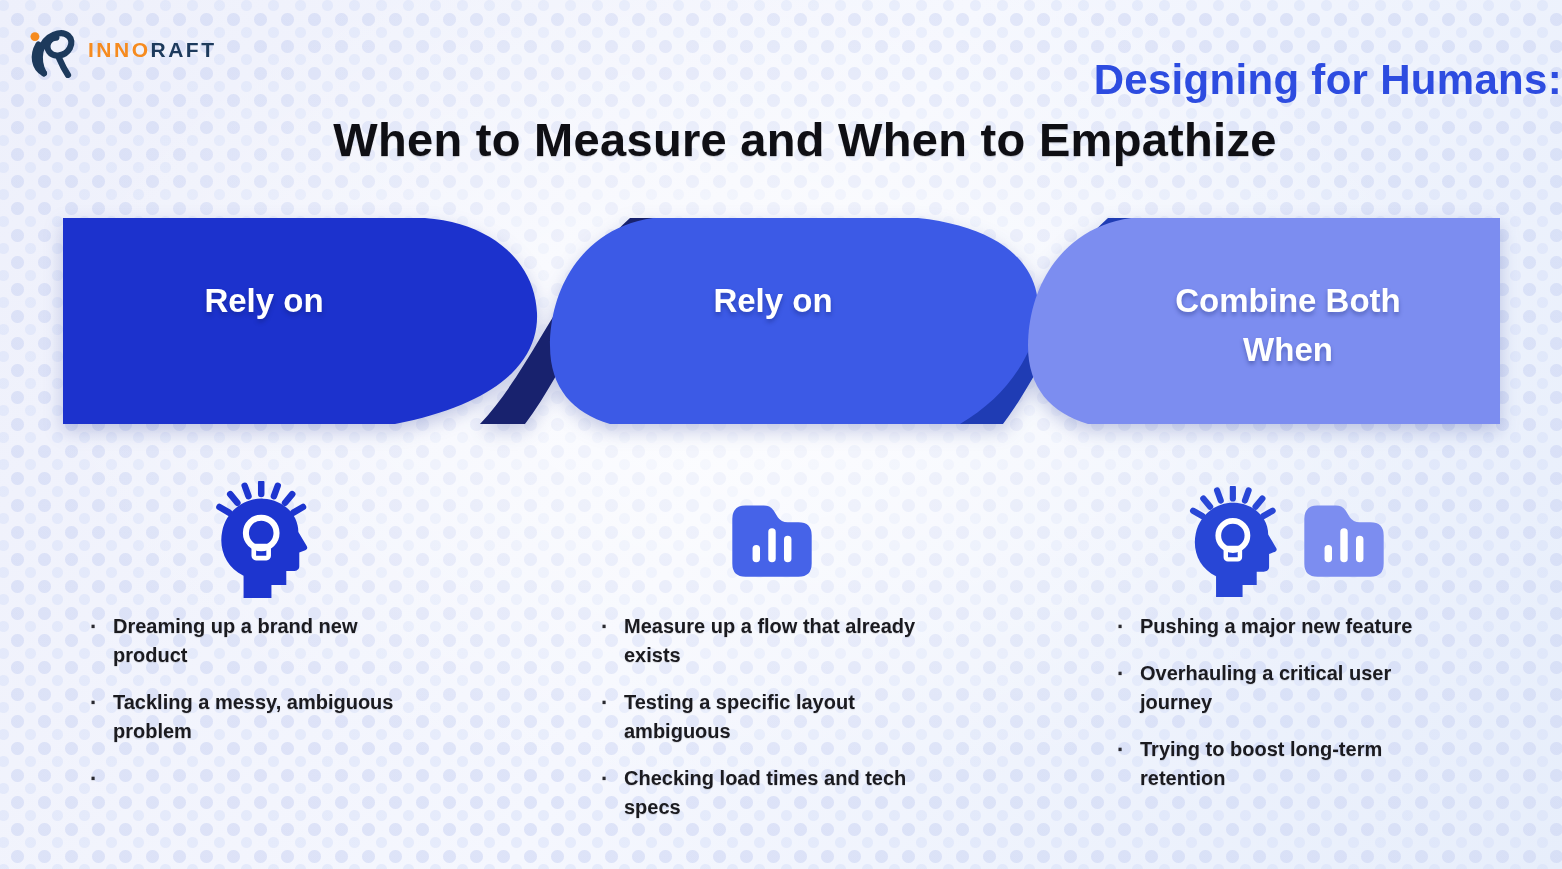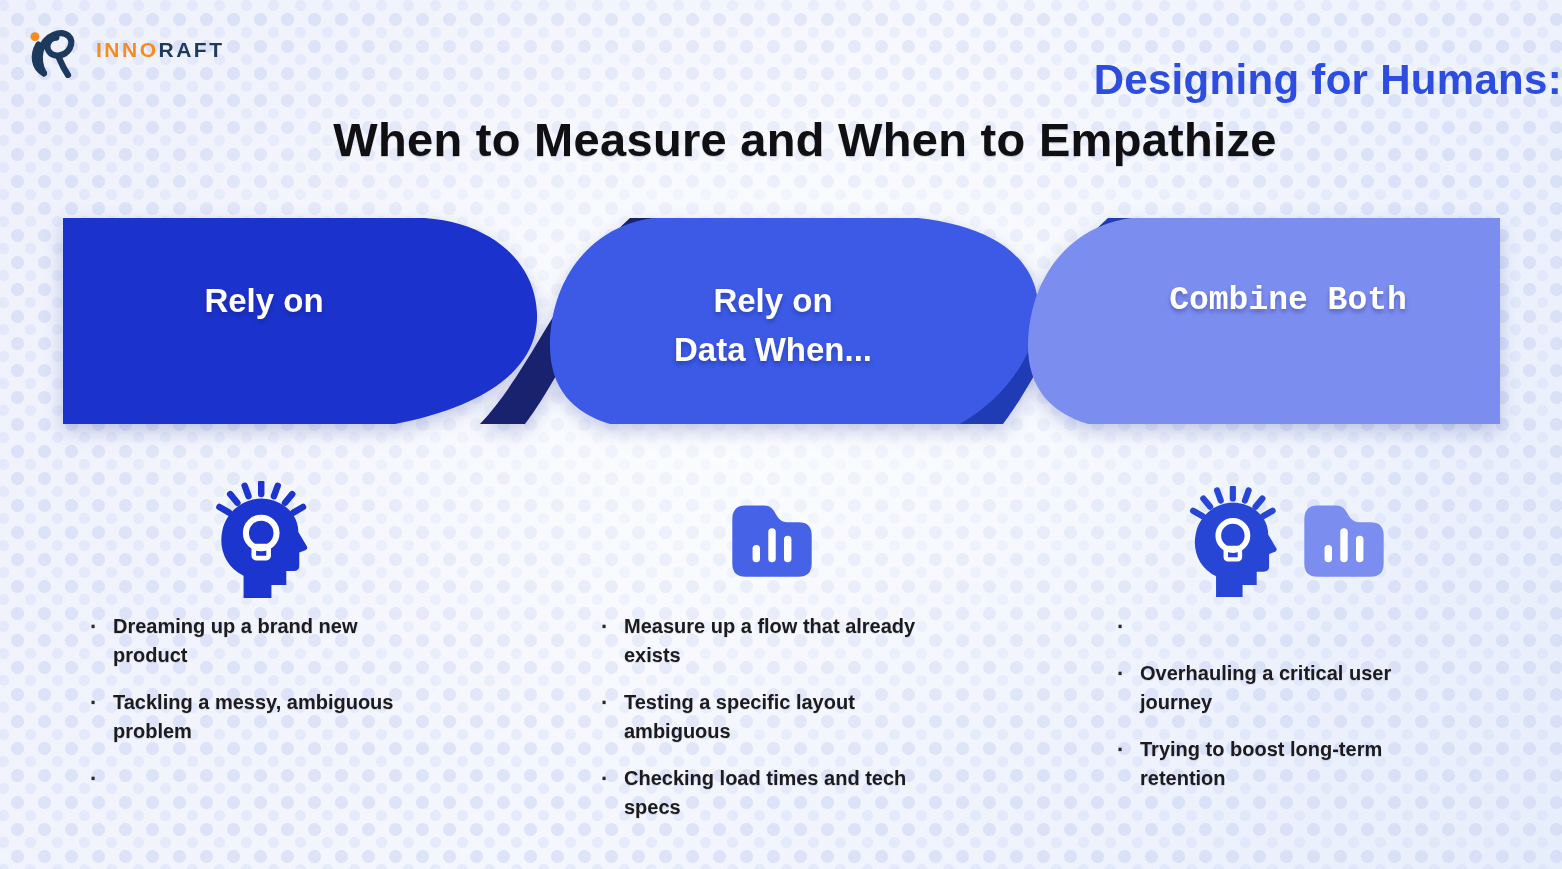--- a/index.html
+++ b/index.html
@@ -14,21 +14,21 @@
       radial-gradient(rgba(214,223,248,.5) 5px, transparent 6px),
       linear-gradient(118deg,#eef0fb 0%, #f5f7fe 48%, #e7eefb 100%);
     background-size:100% 100%, 27px 27px, 27px 27px, 100% 100%;
     background-position:0 0, 4px 6px, 17px 19px, 0 0;
   }
 
   
   .logo{ position:absolute; left:26px; top:22px; display:flex; align-items:center; gap:12px; }
   .logo-mark{ width:50px; height:56px; }
   .logo-text{ font-size:21px; font-weight:700; letter-spacing:2.5px; }
-  .logo-text .inno{ color:#f68b1f;margin-left:8px; }
+  .logo-text .inno{ color:#f68b1f; }
   .logo-text .raft{ color:#1d3a5c;text-align:right; }
 
   
   .title-accent{
     position:absolute; top:56px; left:0; width:100%; text-align:right;
     font-size:42px; font-weight:700; color:#2d4ce0; letter-spacing:.3px;
   }
   .title-main{
     position:absolute; top:112px; left:0; width:100%; text-align:center;
     font-size:47px; font-weight:700; color:#0f0f14; letter-spacing:.3px;
@@ -40,21 +40,21 @@
   .ribbon{ position:absolute; left:63px; top:218px; width:1437px; height:206px;padding-left:36px; }
   .ribbon svg{ position:absolute; inset:0; width:100%; height:100%; overflow:visible;
                filter:drop-shadow(0 7px 9px rgba(35,55,150,.25)); }
   .ribbon-label{
     position:absolute; top:58px; width:440px; text-align:center;
     color:#ffffff; font-size:33px; font-weight:700; line-height:49px;
     text-shadow:0 3px 4px rgba(15,25,95,.35);
   }
   .ribbon-label.s1{ left:-19px; }
   .ribbon-label.s2{ left:490px; }
-  .ribbon-label.s3{ left:1005px;font-family:Liberation Mono, monospace; }
+  .ribbon-label.s3{ left:1005px; }
 
   
   .icon{ position:absolute; }
   .icon-think-1{ left:212px; top:481px; width:104px; }
   .icon-data-2 { left:729px; top:499px; width:86px; }
   .icon-think-3{ left:1186px; top:486px; width:99px; }
   .icon-data-3 { left:1301px; top:499px; width:86px; }
 
   
   .col{ position:absolute; top:612px; width:332px; list-style:none; }
@@ -94,24 +94,24 @@
       <path fill="#1f3cb4" d="M 895,206 C 948,150 978,60 1045,0 L 1080,0 C 1013,60 983,150 940,206 Z"></path>
       <path fill="#1c32cd" d="M 0,0 L 362,0 C 430,5 472,45 474,95 C 476,140 440,185 332,206 L 0,206 Z"></path>
       <path fill="#3c5ae6" d="M 590,0 L 855,0 C 930,8 972,40 975,85 C 978,125 950,175 897,206 L 547,206 C 510,195 487,170 487,128 C 487,70 520,10 590,0 Z"></path>
       <path fill="#7c8df0" d="M 1068,0 L 1437,0 L 1437,206 L 1025,206 C 988,195 965,170 965,128 C 965,70 998,10 1068,0 Z"></path>
     </svg>
     <div class="ribbon-label s1">
       <div>Rely on</div>
     </div>
     <div class="ribbon-label s2">
       <div>Rely on</div>
-      <div>Data When...</div>
     </div>
     <div class="ribbon-label s3">
       <div>Combine Both</div>
+      <div>When</div>
     </div>
   </div>
 
   <svg class="icon icon-think-1" viewBox="0 0 112 126">
     <g stroke="#1d35cf" stroke-width="7" stroke-linecap="round">
       <line x1="18.4" y1="34" x2="8" y2="28"></line>
       <line x1="27.3" y1="23.4" x2="19.6" y2="14.2"></line>
       <line x1="39.3" y1="16.4" x2="35.2" y2="5.1"></line>
       <line x1="53" y1="14" x2="53" y2="2"></line>
       <line x1="66.7" y1="16.4" x2="70.8" y2="5.1"></line>
@@ -181,20 +181,21 @@
     </li>
     <li>
       <span class="dot">·</span>
       <span>Checking load times and tech specs</span>
     </li>
   </ul>
 
   <ul class="col c3">
     <li>
       <span class="dot">·</span>
+      <span>Pushing a major new feature</span>
     </li>
     <li>
       <span class="dot">·</span>
       <span>Overhauling a critical user journey</span>
     </li>
     <li>
       <span class="dot">·</span>
       <span>Trying to boost long-term retention</span>
     </li>
   </ul>

